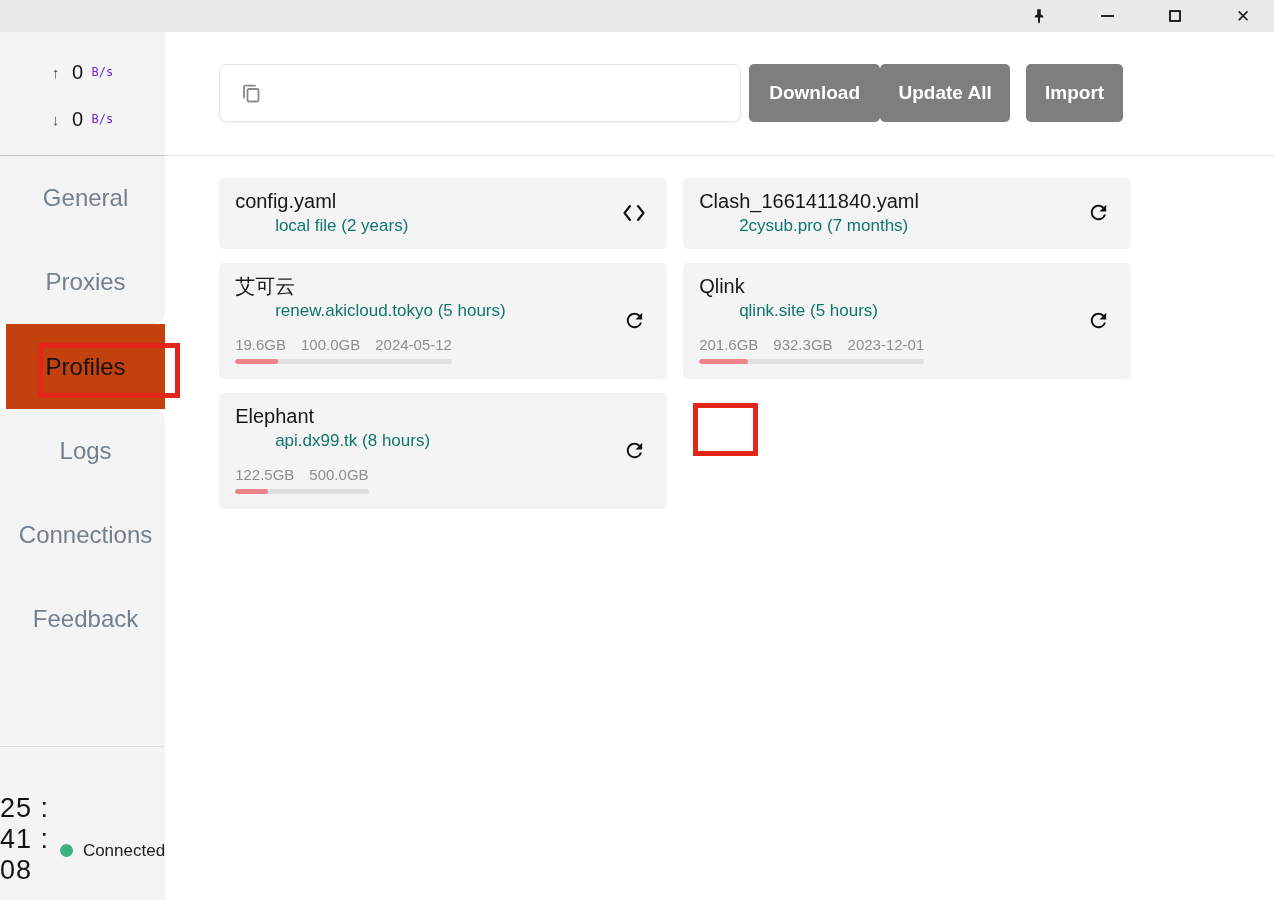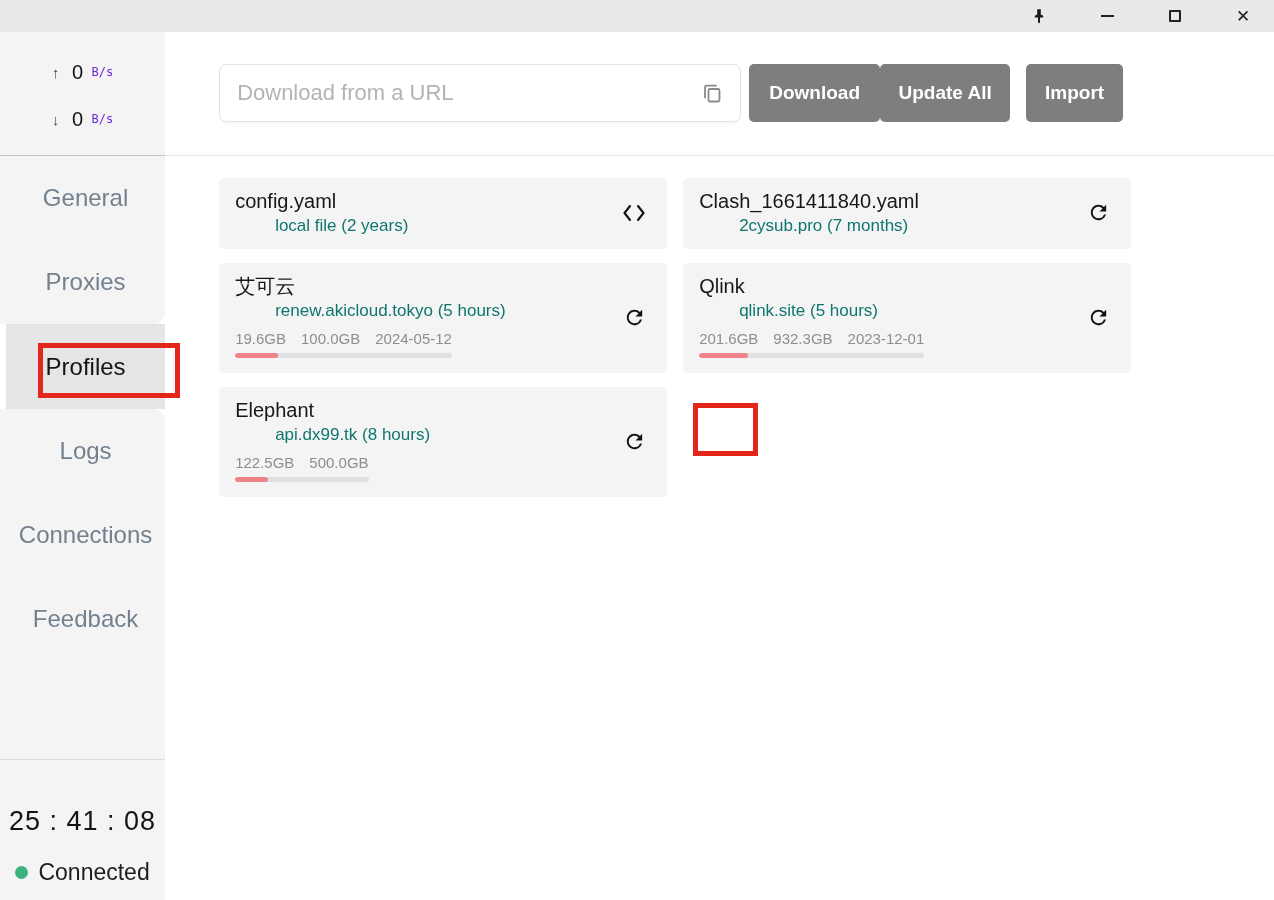--- a/index.html
+++ b/index.html
@@ -29,28 +29,28 @@
   .traffic { height:123px; display:flex; flex-direction:column; justify-content:center; gap:24px;
     padding:4px 52px 0 52px; }
   .traffic-row { display:flex; align-items:center; justify-content:space-between; }
   .traffic-arrow { font-size:15px; color:#4d4d4d; width:20px; }
   .traffic-value { font-size:20px; color:#141414; flex:1; text-align:center; }
   .traffic-unit { font-family:"DejaVu Sans Mono", monospace; font-size:12px; color:#6d28d9; width:30px; text-align:right; }
   .side-divider { border-top:1px solid rgba(0,0,0,0.10); }
 
   .nav-item { height:84px; display:flex; align-items:center; justify-content:center;
     font-size:24px; color:#73808e; cursor:pointer;margin-left:6px; }
-  .nav-item.selected { height:85px; background:#e5e5e5; color:#141414; }
+  .nav-item.selected { height:85px; background:#c2410c; color:#141414; }
 
   .side-footer { margin-top:auto; border-top:1px solid rgba(0,0,0,0.10);
-    display:flex; flex-direction:column; align-items:center; padding:46px 0 14px 0; }
+    display:flex; align-items:center; padding:46px 0 14px 0; }
   .timer { font-size:27px; color:#141414; letter-spacing:1px; }
   .conn { margin-top:22px; display:flex; align-items:center; gap:10px; }
   .conn-dot { width:13px; height:13px; border-radius:50%; background:#3cb37f; }
-  .conn-label { font-size:23px; color:#1d1d1d; }
+  .conn-label { font-size:17px; color:#1d1d1d; }
 
   
   .toolbar { display:flex; align-items:center; }
   .url-box { width:522px; height:58px; background:#fff; border:1px solid #e4e4e4;
     border-radius:8px; box-shadow:0 1px 3px rgba(0,0,0,0.05);
     display:flex; align-items:center; padding:0 14px 0 17px; }
   .url-input { flex:1; border:none; outline:none; font-size:22px; color:#333;
     font-family:"Liberation Sans", sans-serif; background:transparent; }
   .url-input::placeholder { color:#b3b3b3; }
   .copy-btn { width:28px; height:28px; display:flex; align-items:center; justify-content:center; cursor:pointer; }
@@ -65,21 +65,21 @@
   .cards { margin-top:56px; width:1162px; display:grid;
     grid-template-columns:448px 448px; column-gap:16px; row-gap:14px; align-items:start; }
   .profile { display:flex; cursor:pointer;flex-direction:column; }
   .accent { width:7px; border-radius:3px; background:#cfcfcf; margin-right:6px; align-self:stretch; }
   .accent.active { background:#3bb383; }
   .card { flex:1; background:#f4f4f4; border-radius:5px; padding:10px 16px 11px 16px;
     display:flex; align-items:center; min-height:49px; }
   .card-text { flex:1; min-width:0; }
   .card-title { font-size:20px; color:#171717; line-height:1.35; white-space:nowrap; }
   .card-sub { font-size:17px; color:#0f766e; line-height:1.35; white-space:nowrap;margin-left:40px; }
-  .usage-wrap { display:inline-block; margin-top:6px; }
+  .usage-wrap { display:inline-block; margin-top:12px; }
   .usage-row { display:flex; gap:15px; font-size:15px; color:#8e8e8e; line-height:1.35; }
   .bar { height:5px; border-radius:3px; background:#e0e0e0; margin-top:4px; overflow:hidden; }
   .bar-fill { height:100%; border-radius:3px; background:#ef838a; }
   .card-action { width:34px; display:flex; align-items:center; justify-content:center;
     cursor:pointer; margin-left:6px; }
 
   
   .hairline-top { position:absolute; left:0; top:155px; width:1274px; height:1px;
     background:rgba(0,0,0,0.10); pointer-events:none; }
   .anno { position:absolute; border:5px solid #e3251a; background:transparent;
@@ -144,21 +144,20 @@
             <span class="conn-dot"></span>
             <span class="conn-label">Connected</span>
           </div>
         </div>
       </div>
     </div>
 
     <div class="main">
       <div class="toolbar">
         <div class="url-box">
-          <input class="url-input" type="text" value="" placeholder="Download from a URL" style="">
           <span class="copy-btn">
             <svg width="24" height="24" viewBox="0 0 24 24" fill="none" stroke="#8a8a8a" stroke-width="1.8" stroke-linecap="round">
               <rect x="8.5" y="8" width="11" height="12.5" rx="1.5"></rect>
               <path d="M5 16.5 V6.5 a1.8 1.8 0 0 1 1.8 -1.8 H16"></path>
             </svg>
           </span>
         </div>
         <button class="btn btn-download">Download</button>
         <button class="btn btn-update-all">Update All</button>
         <button class="btn btn-import">Import</button>

